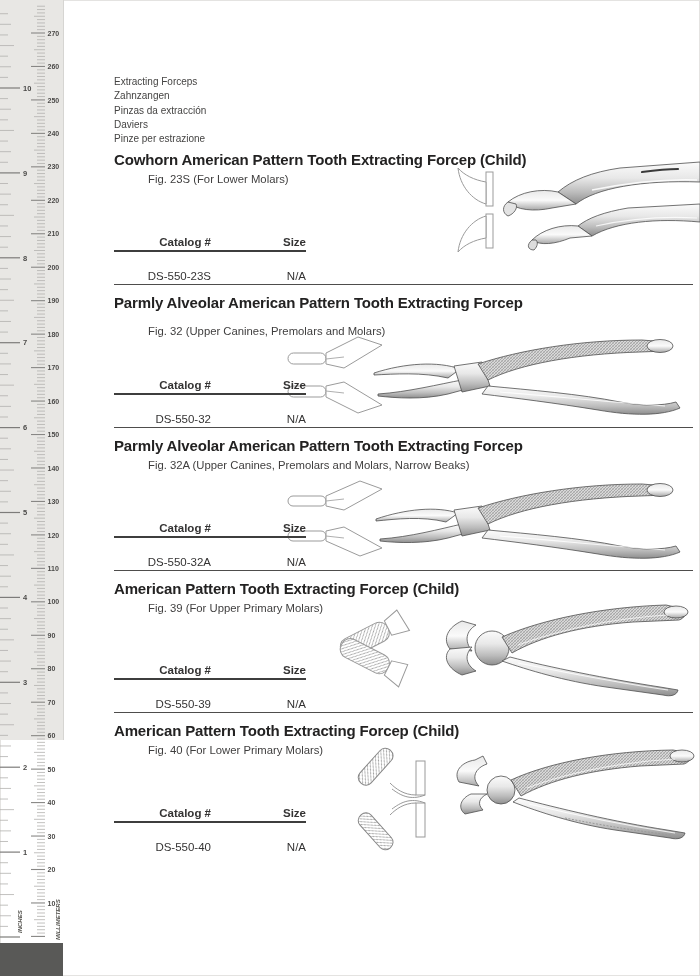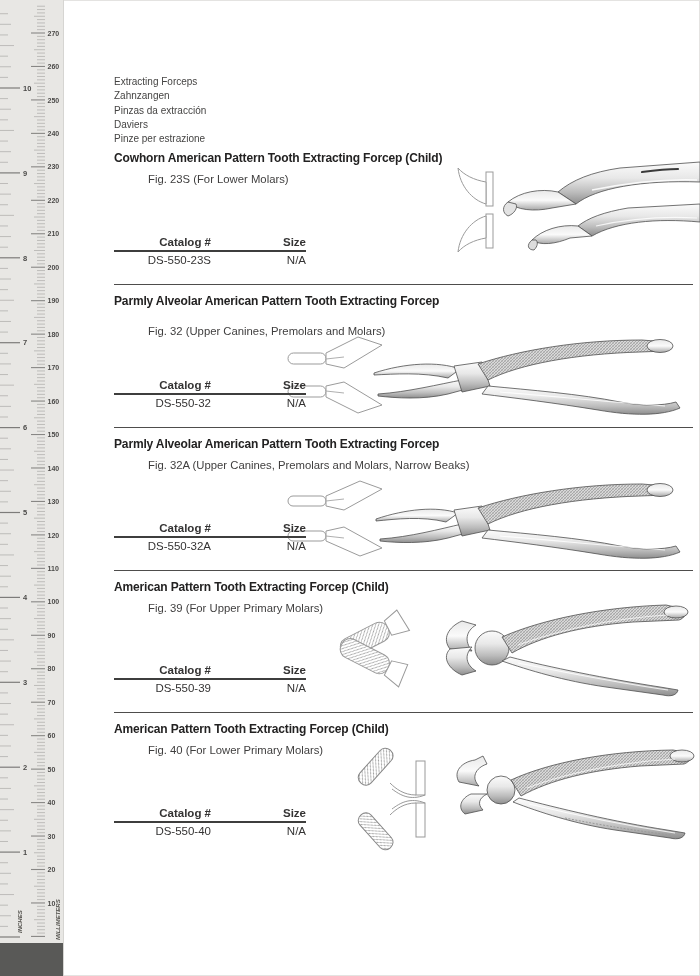--- a/index.html
+++ b/index.html
@@ -2,31 +2,31 @@
 <html><head>
 <meta charset="utf-8">
 <style>
   html,body{margin:0;padding:0;}
   body{
     width:700px;height:976px;position:relative;background:#fff;
     font-family:"Liberation Sans",sans-serif;overflow:hidden;
   }
   .page-frame{position:absolute;inset:0;border:1px solid #e4e3e1;pointer-events:none;}
   
-  .ruler{position:absolute;left:0;top:0;width:63px;height:976px;background:#e8e7e4;border-right:1px solid #d6d5d2;}
+  .ruler{position:absolute;left:0;top:0;width:63px;height:740px;background:#e8e7e4;border-right:1px solid #d6d5d2;}
   .ruler svg{display:block;}
   
   .lang-block{position:absolute;left:114px;top:75px;font-size:10px;line-height:14.3px;color:#454443;}
   
-  .product-title{position:absolute;left:114px;margin:0;font-size:12px;font-weight:bold;color:#232222;letter-spacing:-0.15px;white-space:nowrap;}
+  .product-title{position:absolute;left:114px;margin:0;font-size:15px;font-weight:bold;color:#232222;letter-spacing:-0.15px;white-space:nowrap;}
   .product-fig{position:absolute;left:114px;font-size:11.3px;color:#3f3e3e;white-space:nowrap;padding-left:34px;}
   
   .cat{position:absolute;left:114px;width:192px;font-size:11.5px;color:#343333;text-align:right;}
   .cat-head{display:flex;font-weight:bold;border-bottom:2px solid #3e3e3d;padding-bottom:2px;}
-  .cat-row{display:flex;padding-top:2px;}
+  .cat-row{display:flex;padding-top:18px;}
   .c1{flex:0 0 97px;}
   .c2{flex:1;}
   .divider{position:absolute;left:114px;width:579px;border-top:1px solid #4e4d4c;}
   .art{position:absolute;}
 </style>
 </head>
 <body>
 
 <div class="page-frame"></div>
 

